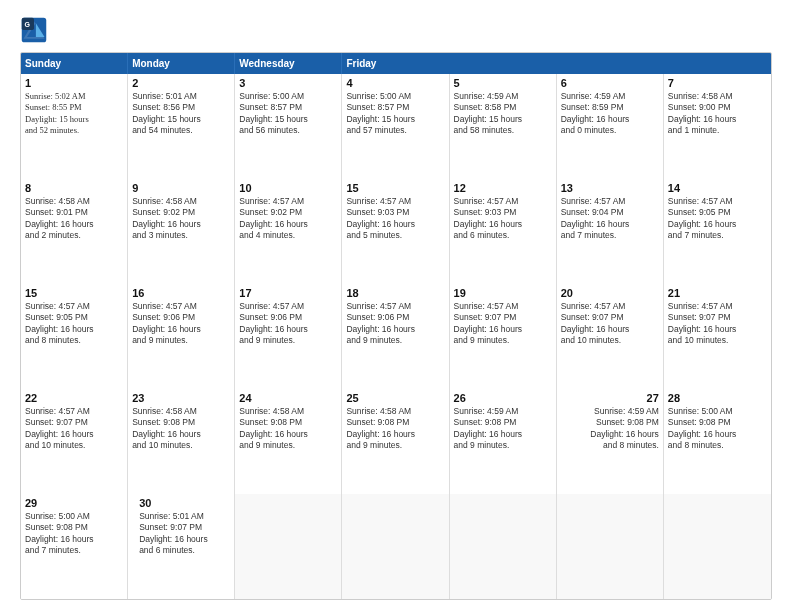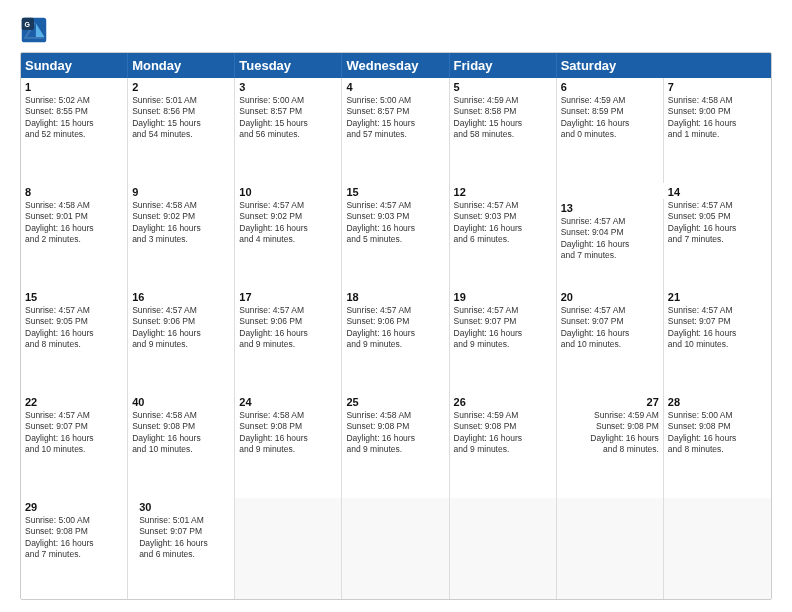--- a/index.html
+++ b/index.html
@@ -51,21 +51,21 @@
       border-radius: 2px;
       overflow: hidden;
     }
     .cal-header {
       display: grid;
       grid-template-columns: repeat(7, 1fr);
       background: #1a5fa8;
     }
     .cal-header-cell {
       color: #fff;
-      font-size: 13px;
+      font-size: 10px;
       font-weight: bold;
       padding: 5px 4px;
       text-align: left;
       border-right: 1px solid #2a6fb8;
     }
     .cal-header-cell:last-child { border-right: none; }
     .cal-body {
       display: flex;
       flex-direction: column;
     }
@@ -121,30 +121,28 @@
     <div class="title-block">
       <div class="month-title"></div>
       <div class="subtitle"></div>
     </div>
   </div>
 
   <div class="calendar">
     <div class="cal-header">
     <div class="cal-header-cell">Sunday</div>
         <div class="cal-header-cell">Monday</div>
-        <div class="cal-header-cell">Tuesday</div>
         <div class="cal-header-cell">Wednesday</div>
         <div class="cal-header-cell">Friday</div>
-        <div class="cal-header-cell">Saturday</div>
       </div>
     <div class="cal-body">
     <div class="cal-row" style="min-height: 105px; max-height: 105px;">
           <div class="cal-cell" style="min-height: 105px;">
             <div class="day-num">1</div>
-            <div class="cell-text" style="white-space: pre-line;">Sunrise: 5:02 AM
+            <div class="cell-text" style="white-space: pre-line; font-family: Liberation Serif, serif;">Sunrise: 5:02 AM
 Sunset: 8:55 PM
 Daylight: 15 hours
 and 52 minutes.</div>
           </div>
           <div class="cal-cell" style="min-height: 105px;">
             <div class="day-num">2</div>
             <div class="cell-text" style="white-space: pre-line;">Sunrise: 5:01 AM
 Sunset: 8:56 PM
 Daylight: 15 hours
 and 54 minutes.</div>
@@ -214,21 +212,21 @@
 Daylight: 16 hours
 and 5 minutes.</div>
           </div>
           <div class="cal-cell" style="min-height: 105px;">
             <div class="day-num">12</div>
             <div class="cell-text" style="white-space: pre-line;">Sunrise: 4:57 AM
 Sunset: 9:03 PM
 Daylight: 16 hours
 and 6 minutes.</div>
           </div>
-          <div class="cal-cell" style="min-height: 105px; margin-top: 16px;">
+          <div class="cal-cell" style="min-height: 105px;">
             <div class="day-num">13</div>
             <div class="cell-text" style="white-space: pre-line;">Sunrise: 4:57 AM
 Sunset: 9:04 PM
 Daylight: 16 hours
 and 7 minutes.</div>
           </div>
           <div class="cal-cell" style="min-height: 105px;">
             <div class="day-num">14</div>
             <div class="cell-text" style="white-space: pre-line;">Sunrise: 4:57 AM
 Sunset: 9:05 PM
@@ -289,21 +287,21 @@
         </div>
         <div class="cal-row" style="min-height: 105px; max-height: 105px;">
           <div class="cal-cell" style="min-height: 105px;">
             <div class="day-num">22</div>
             <div class="cell-text" style="white-space: pre-line;">Sunrise: 4:57 AM
 Sunset: 9:07 PM
 Daylight: 16 hours
 and 10 minutes.</div>
           </div>
           <div class="cal-cell" style="min-height: 105px;">
-            <div class="day-num">40</div>
+            <div class="day-num">23</div>
             <div class="cell-text" style="white-space: pre-line;">Sunrise: 4:58 AM
 Sunset: 9:08 PM
 Daylight: 16 hours
 and 10 minutes.</div>
           </div>
           <div class="cal-cell" style="min-height: 105px;">
             <div class="day-num">24</div>
             <div class="cell-text" style="white-space: pre-line;">Sunrise: 4:58 AM
 Sunset: 9:08 PM
 Daylight: 16 hours

